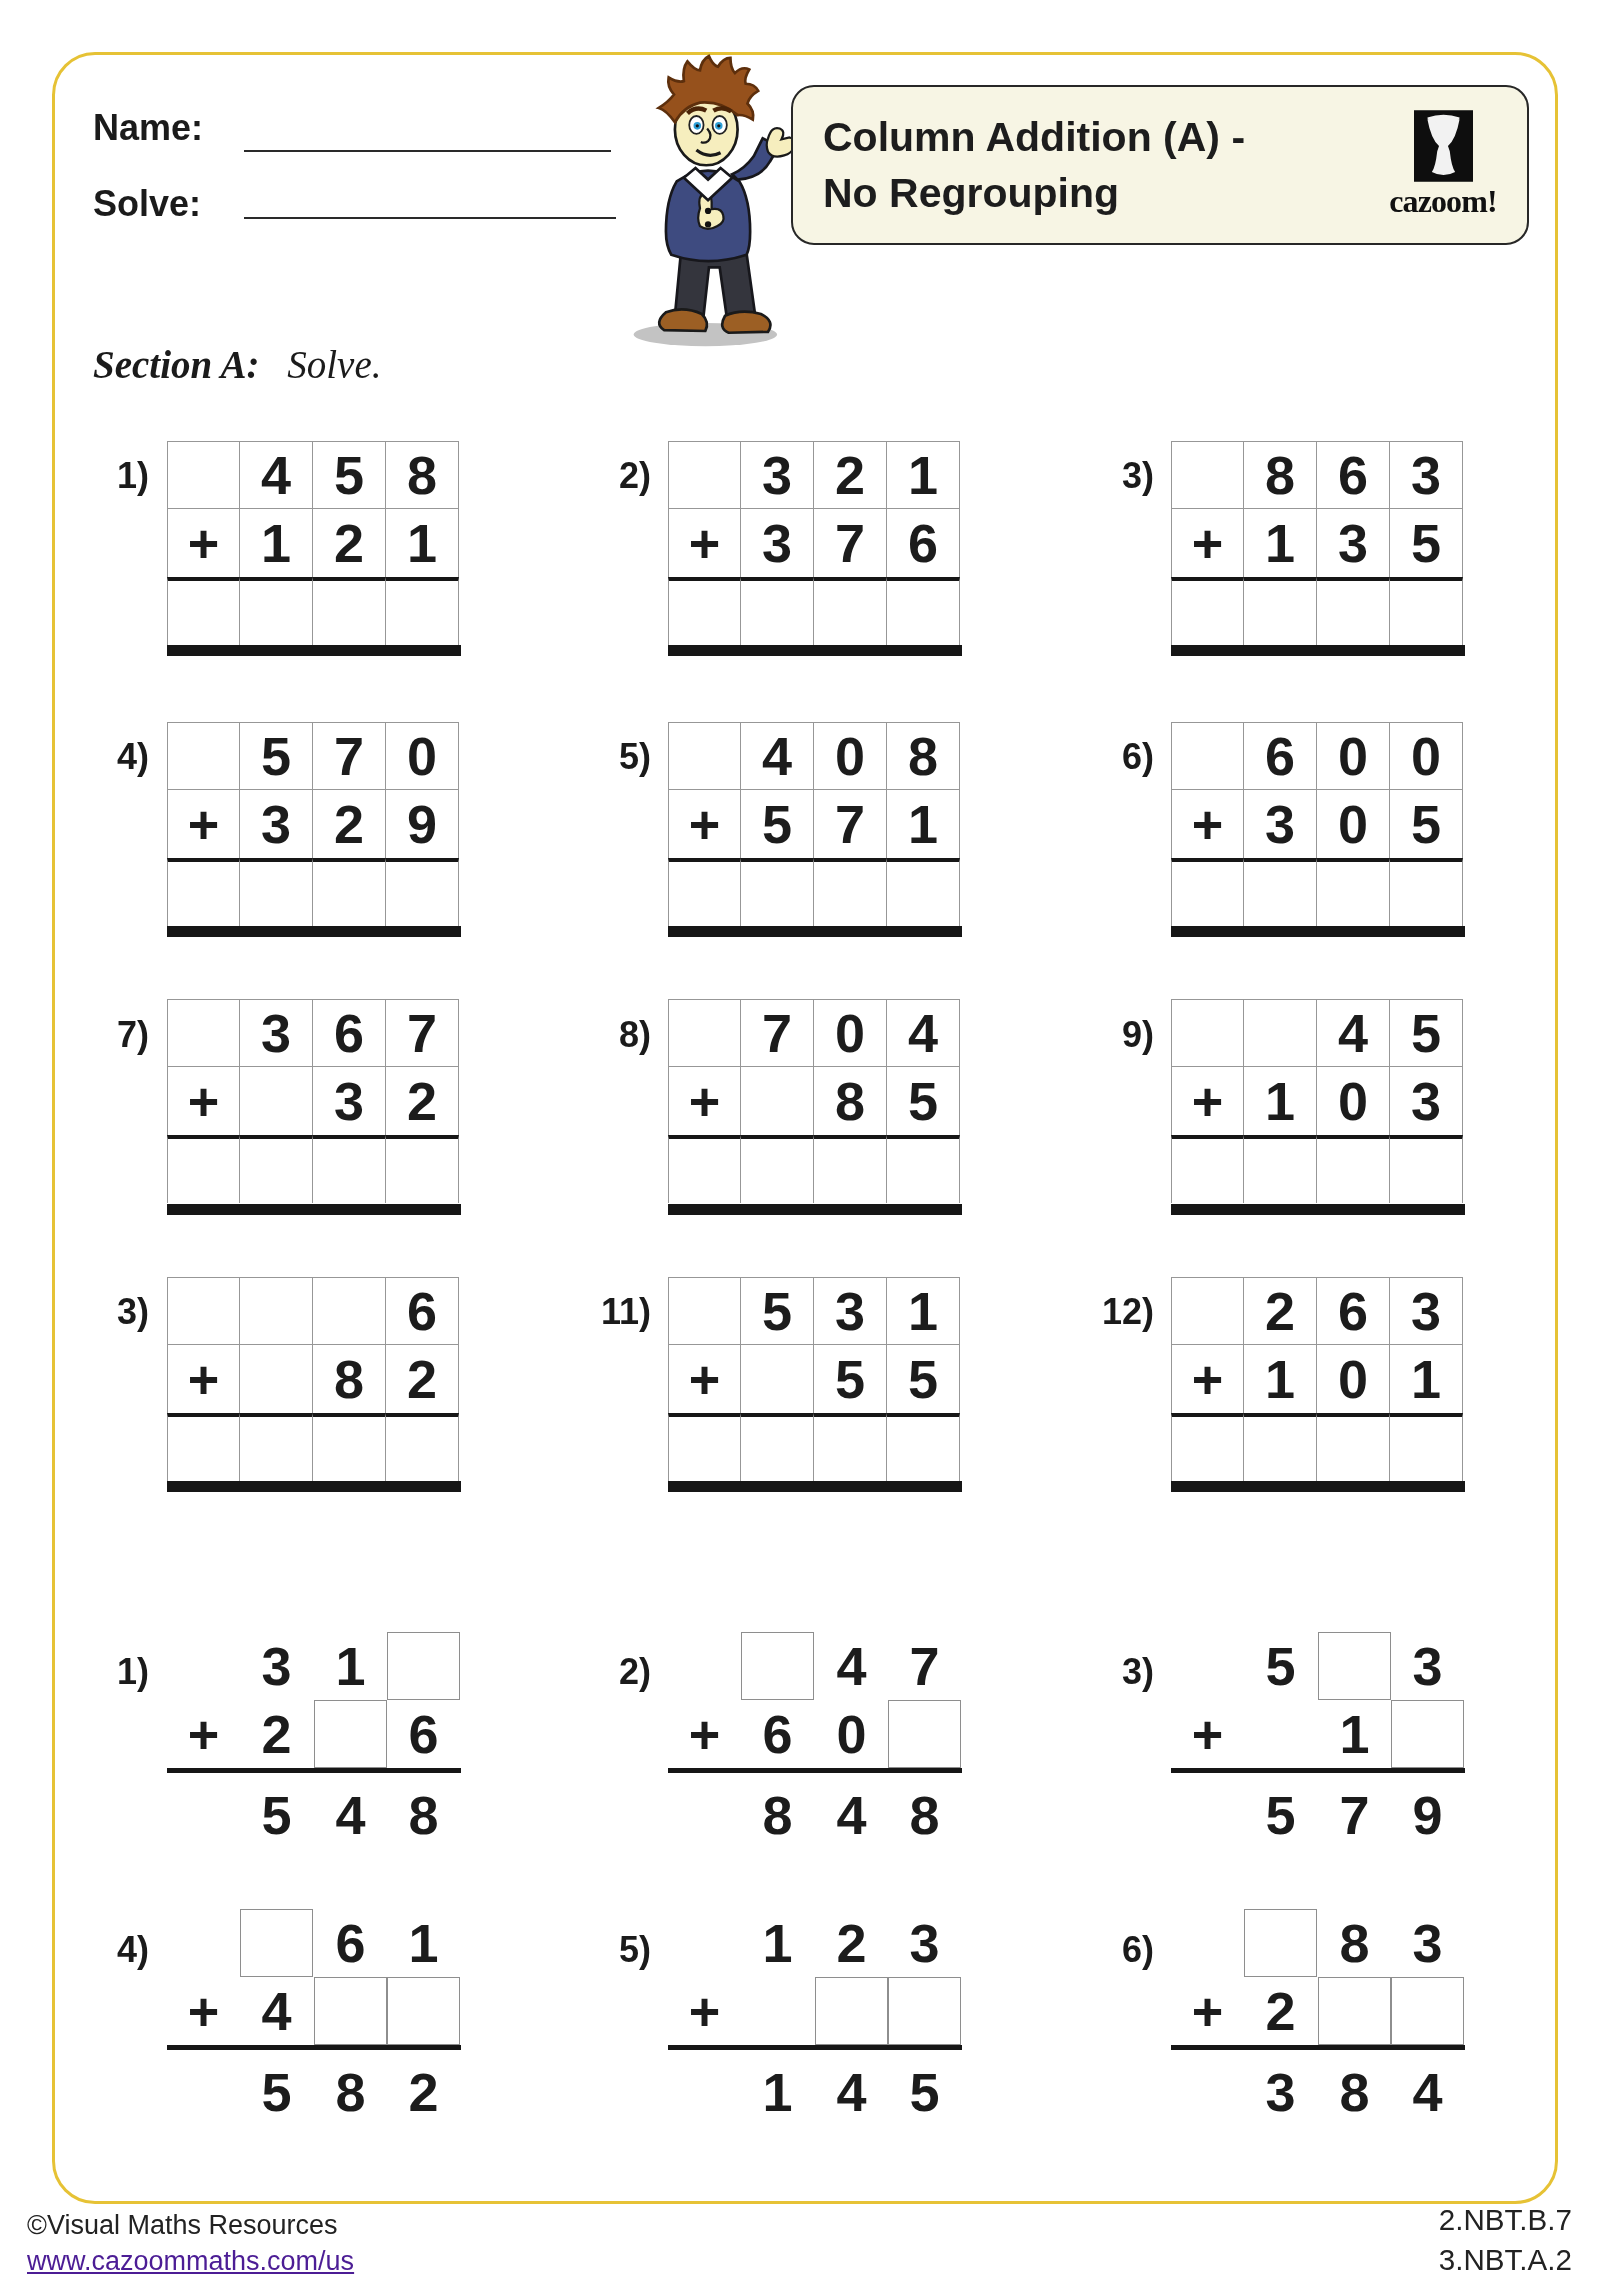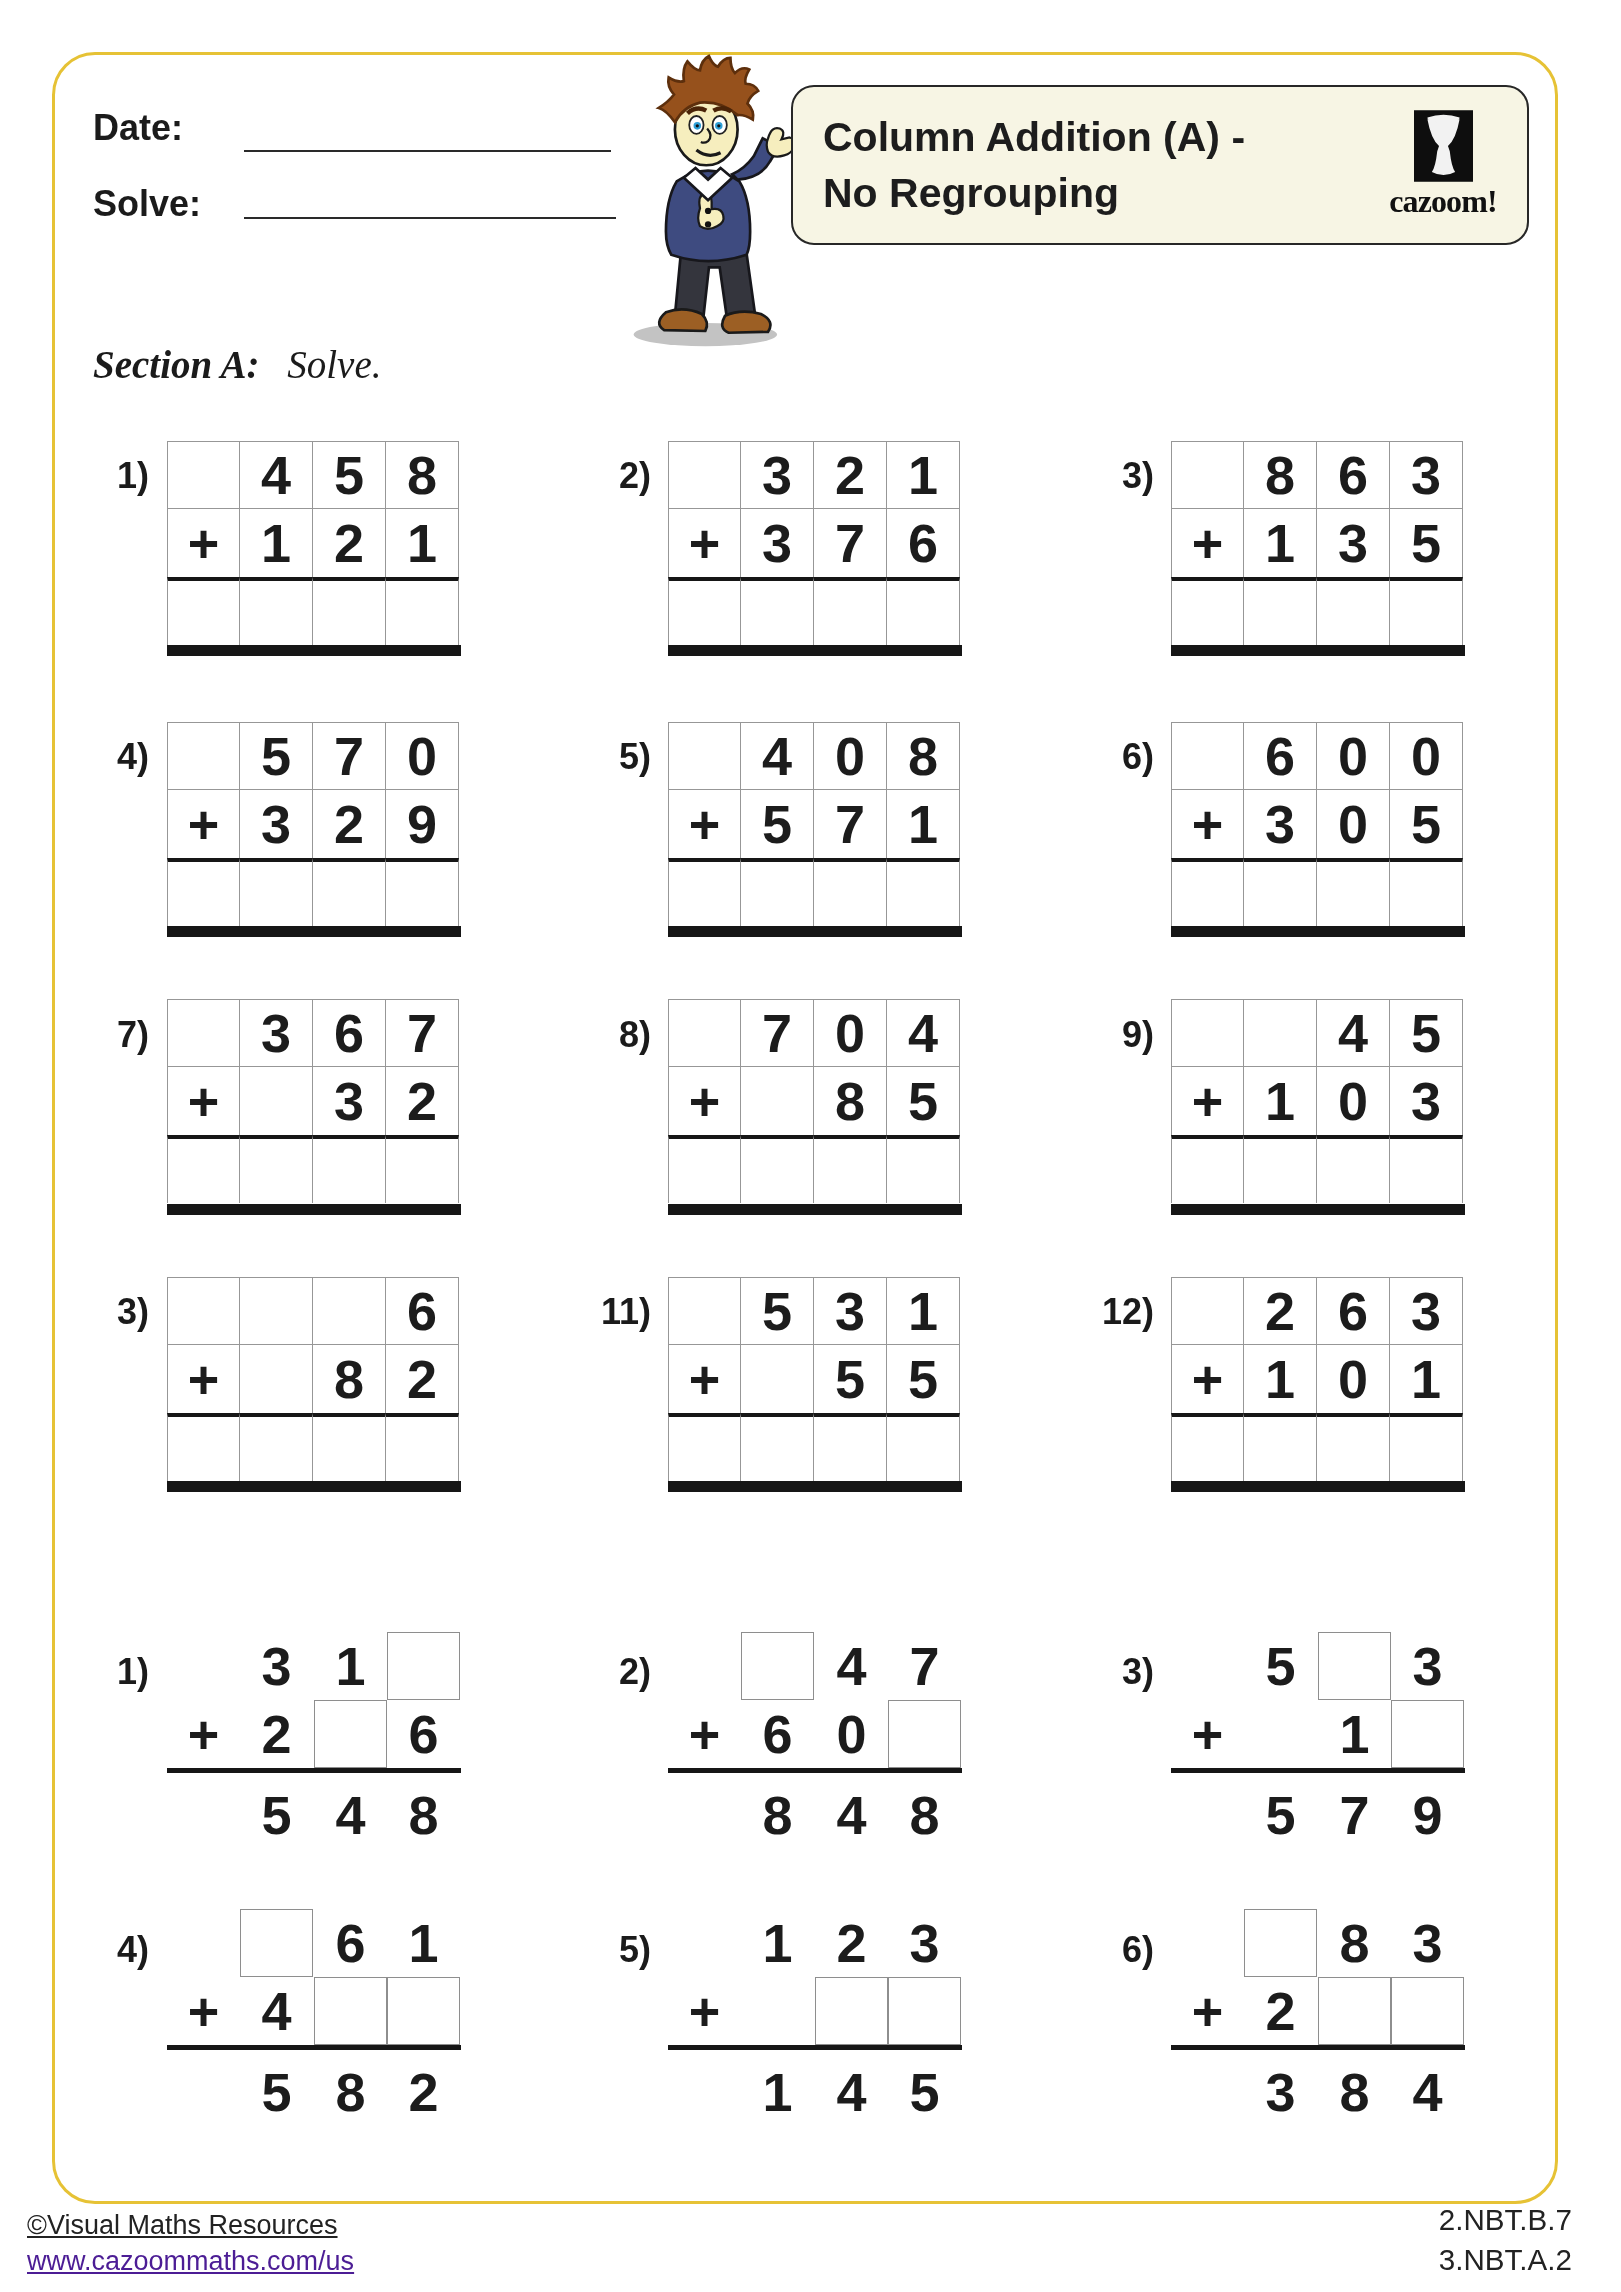--- a/index.html
+++ b/index.html
@@ -38,21 +38,21 @@
   .foot{position:absolute;font-size:27px;color:#222;}
   .foot-link{text-decoration:underline;cursor:pointer;}
   .foot-std{position:absolute;right:49px;text-align:right;font-size:29.6px;color:#222;}
 </style>
 </head>
 <body>
 
 <div class="page">
   <div class="frame"></div>
 
-  <div class="hdr-label" style="left:93px;top:107px;">Date:</div>
+  <div class="hdr-label" style="left:93px;top:107px;">Name:</div>
   <div class="write-line" style="left:244px;top:150px;width:367px;"></div>
   <div class="hdr-label" style="left:93px;top:183px;">Solve:</div>
   <div class="write-line" style="left:244px;top:217px;width:372px;"></div>
 
   <svg style="position:absolute;left:614px;top:54px;" width="206" height="296" viewBox="0 0 230 330">
     <ellipse cx="102" cy="313" rx="80" ry="13" fill="#c3c3c3"></ellipse>
     <path d="M76 208 L68 292 L100 292 L106 238 L118 238 L126 294 L158 294 L146 208 Z" fill="#34353d" stroke="#17171c" stroke-width="3"></path>
     <path d="M58 288 q-14 12 -2 20 l46 1 q5 -10 -4 -19 q-20 -9 -40 -2z" fill="#9c5f24" stroke="#1a1a1a" stroke-width="3"></path>
     <path d="M124 292 q-8 14 4 19 l44 -1 q8 -12 -8 -20 q-22 -6 -40 2z" fill="#9c5f24" stroke="#1a1a1a" stroke-width="3"></path>
     <path d="M138 140 Q164 138 174 120 L184 103 L166 94 L156 114 Q146 128 132 134 Z" fill="#3e4b80" stroke="#17171c" stroke-width="3"></path>
@@ -370,18 +370,18 @@
         <div class="sb-digit" style="left: 73px; top: 68px;">2</div>
         <div class="sb-box" style="left: 147px; top: 68px;"></div>
         <div class="sb-box" style="left: 220px; top: 68px;"></div>
         <div class="sb-line"></div>
         <div class="sb-digit" style="left: 73px; top: 149px;">3</div>
         <div class="sb-digit" style="left: 147px; top: 149px;">8</div>
         <div class="sb-digit" style="left: 220px; top: 149px;">4</div>
       </div>
     </div>
 
-  <div class="foot" style="left:27px;top:2210px;text-decoration:underline;">©Visual Maths Resources</div>
+  <div class="foot" style="left:27px;top:2210px;">©Visual Maths Resources</div>
   <div class="foot foot-link" style="left:27px;top:2246px;color:#4c1d95;">www.cazoommaths.com/us</div>
   <div class="foot-std" style="top:2203px;text-align:right;">2.NBT.B.7</div>
   <div class="foot-std" style="top:2243px;">3.NBT.A.2</div>
 </div>
 
 
 </body></html>

